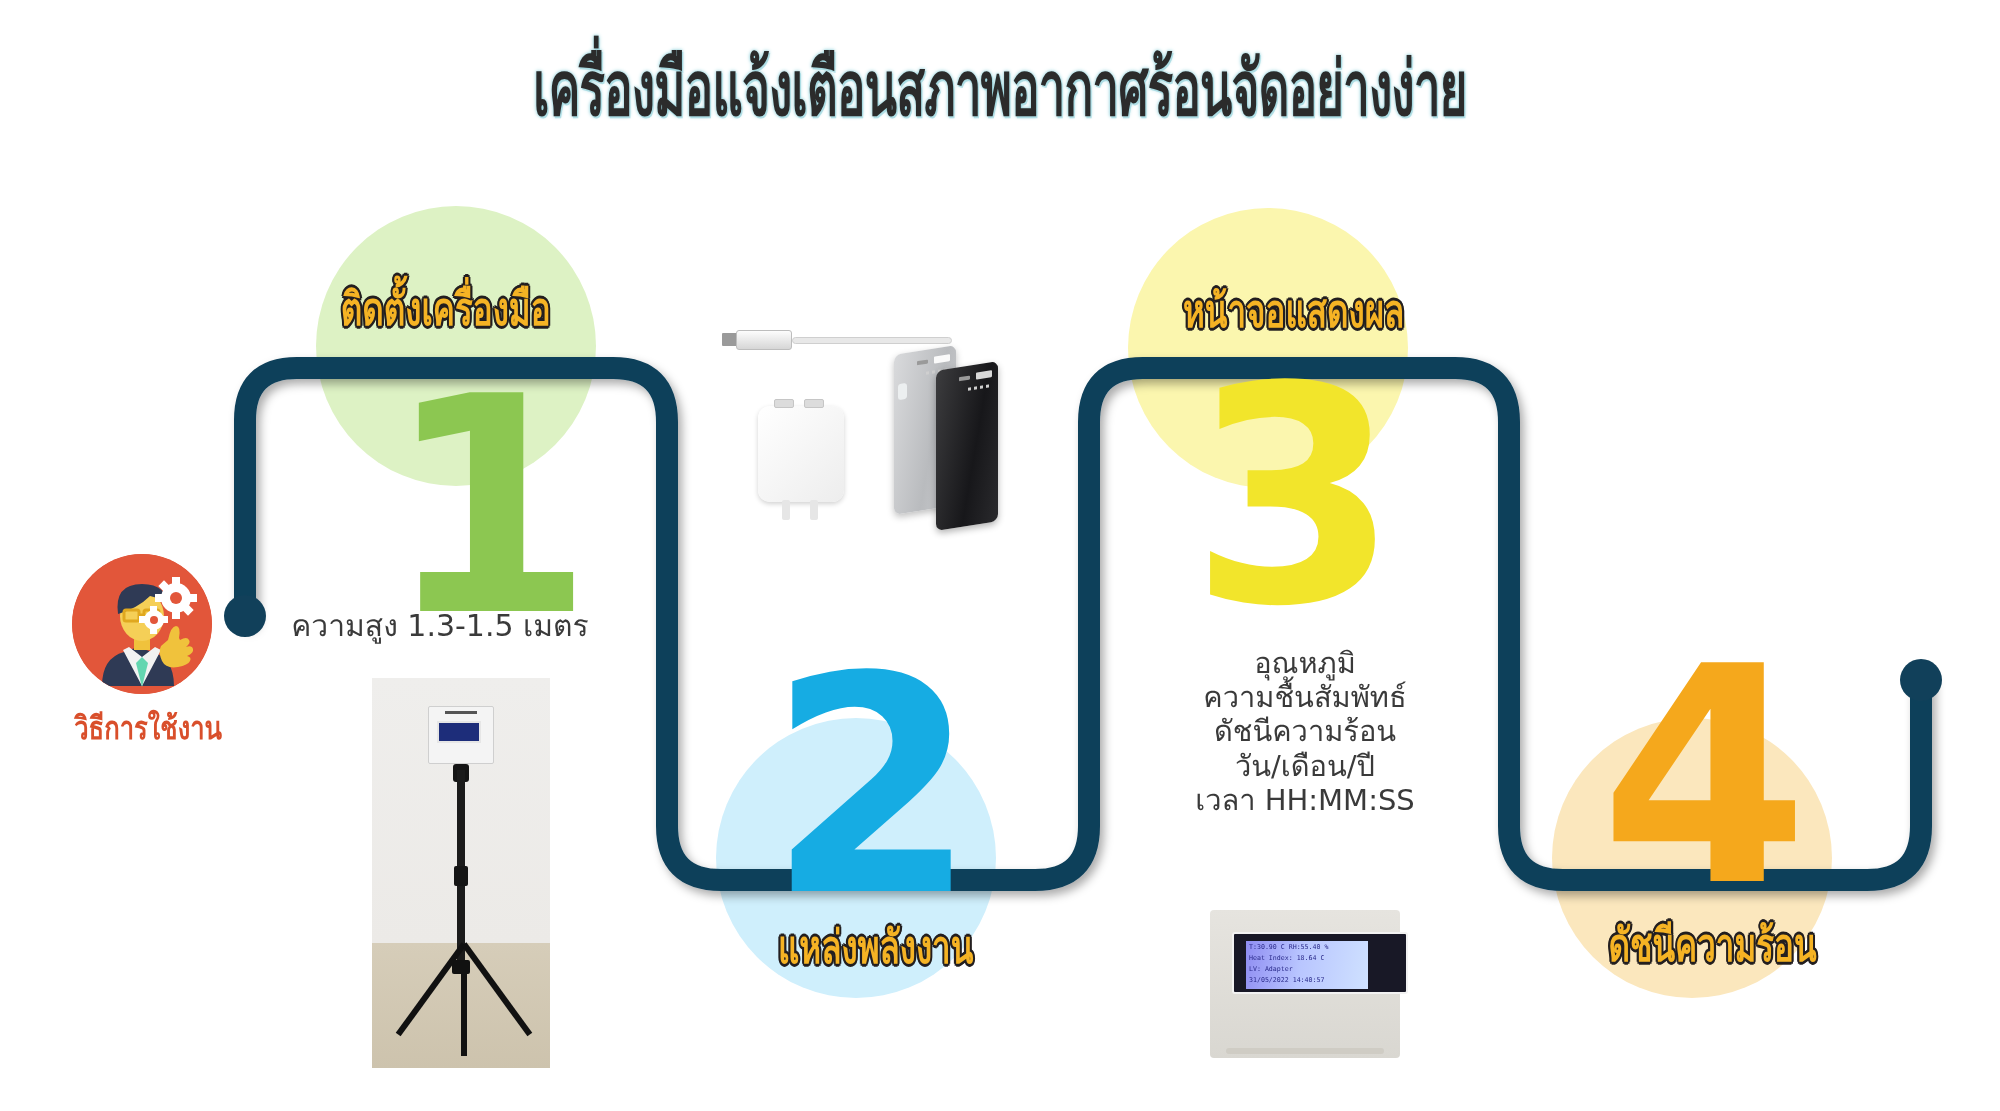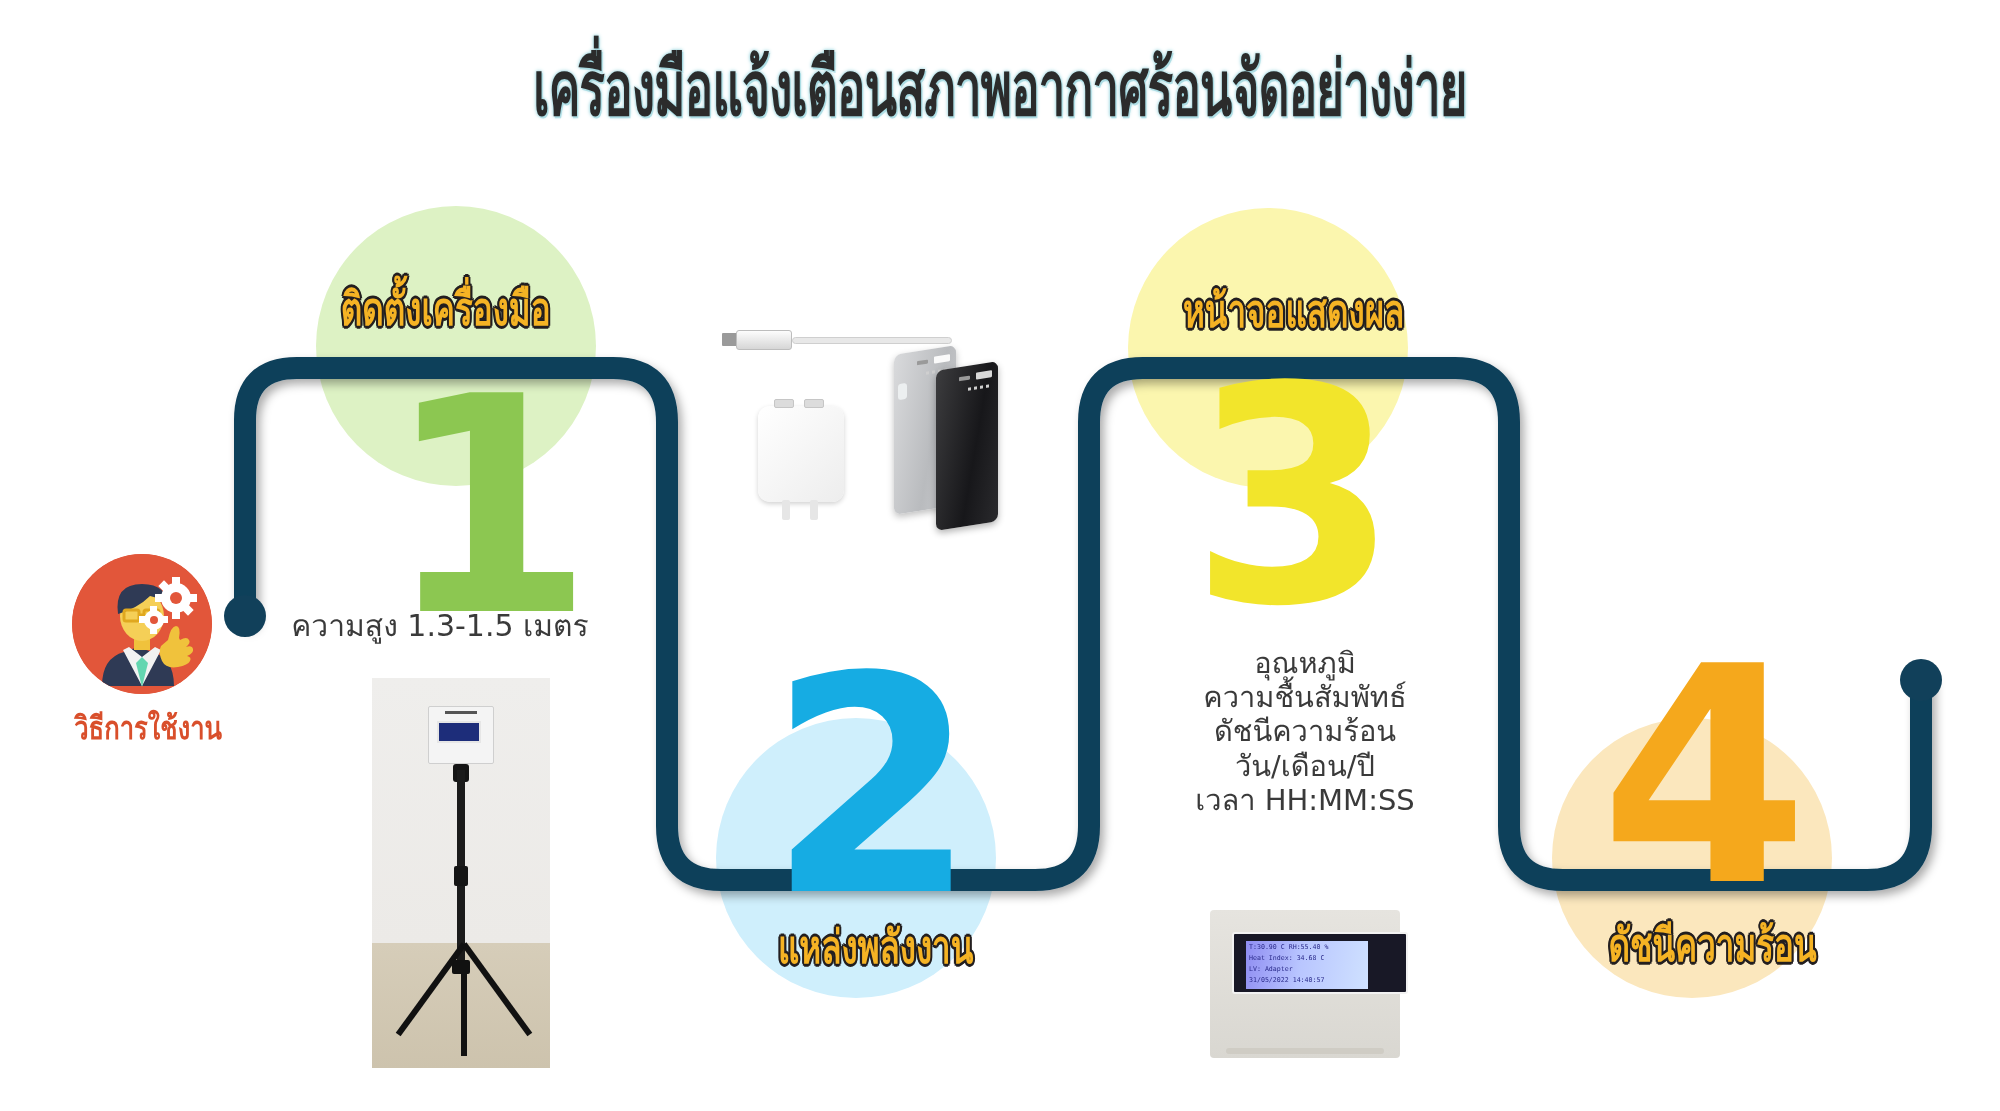--- a/index.html
+++ b/index.html
@@ -284,21 +284,21 @@
   <div class="num n3">3</div>
   <div class="cap cap3" style="white-space: pre-line;">อุณหภูมิ
 ความชื้นสัมพัทธ์
 ดัชนีความร้อน
 วัน/เดือน/ปี
 เวลา HH:MM:SS</div>
   <div class="photo-dev">
     <div class="dev-bezel">
       <div class="dev-lcd">
         <div>T:30.90 C RH:55.40 %</div>
-        <div>Heat Index: 34.68 C</div>
+        <div>Heat Index: 18.64 C</div>
         <div>LV: Adapter</div>
         <div>31/05/2022 14:40:57</div>
       </div>
     </div>
     <div class="dev-foot"></div>
   </div>
 
   <div class="step-head h4">ดัชนีความร้อน</div>
   <div class="num n4">4</div>
 

